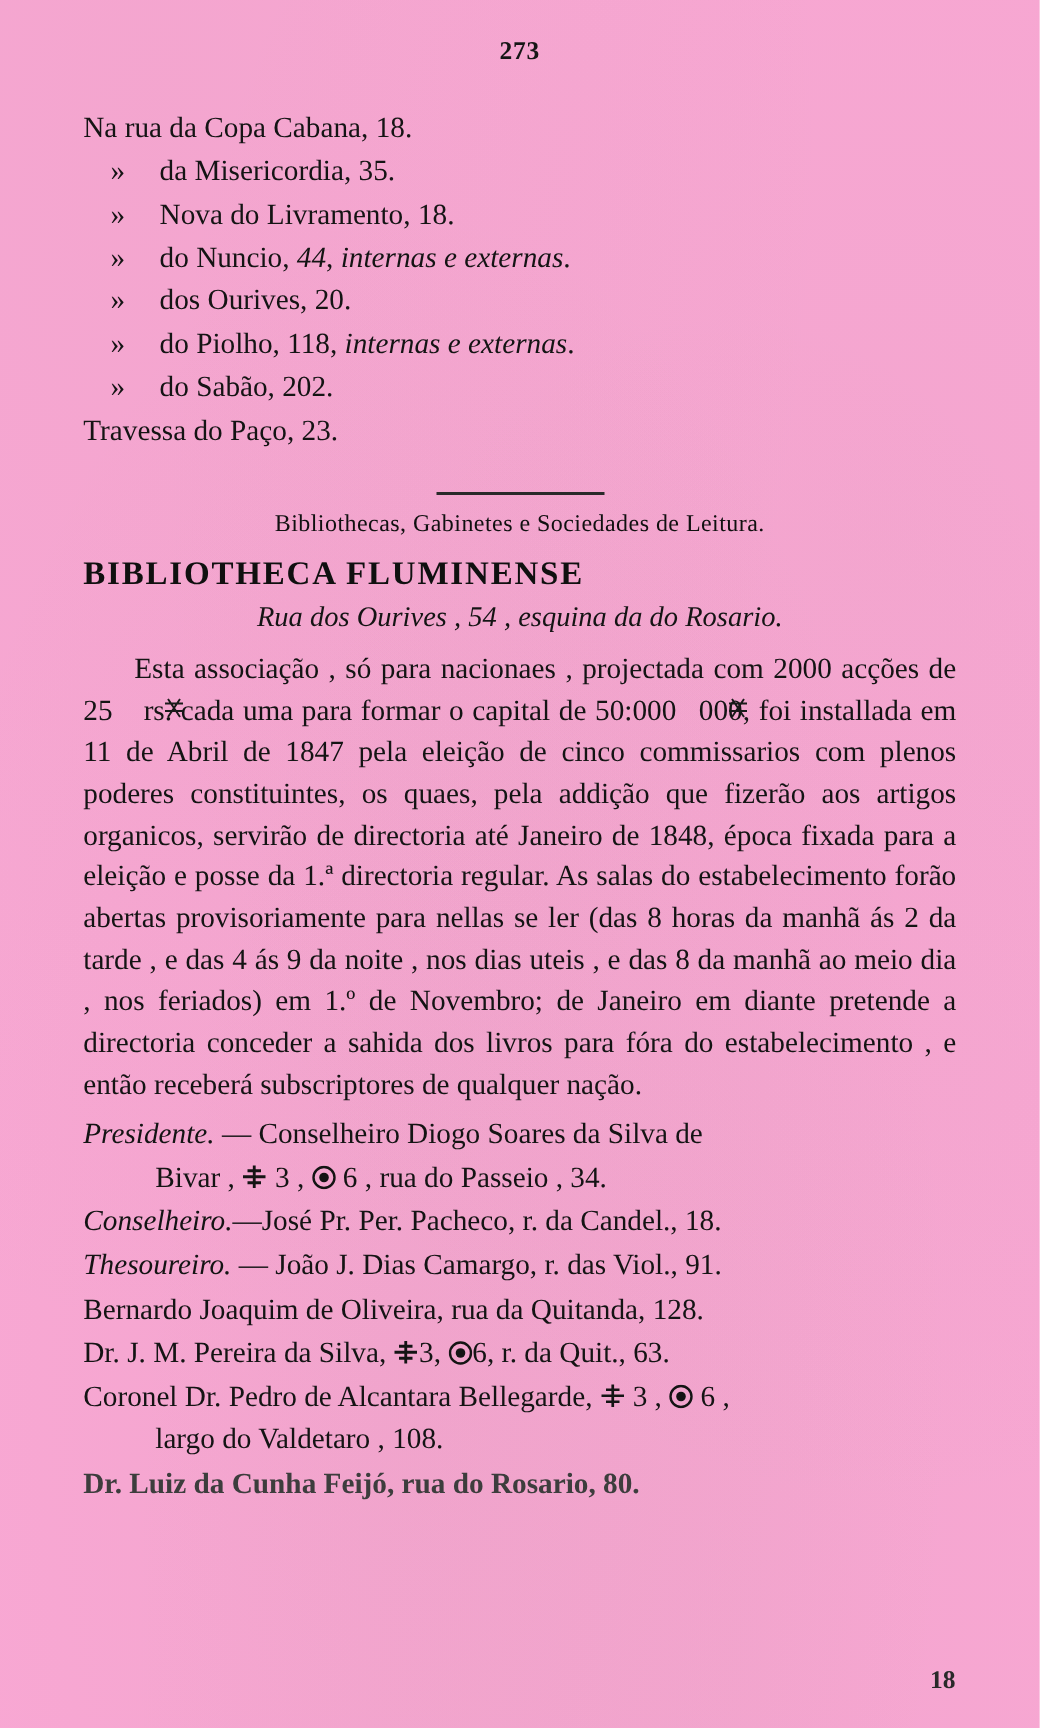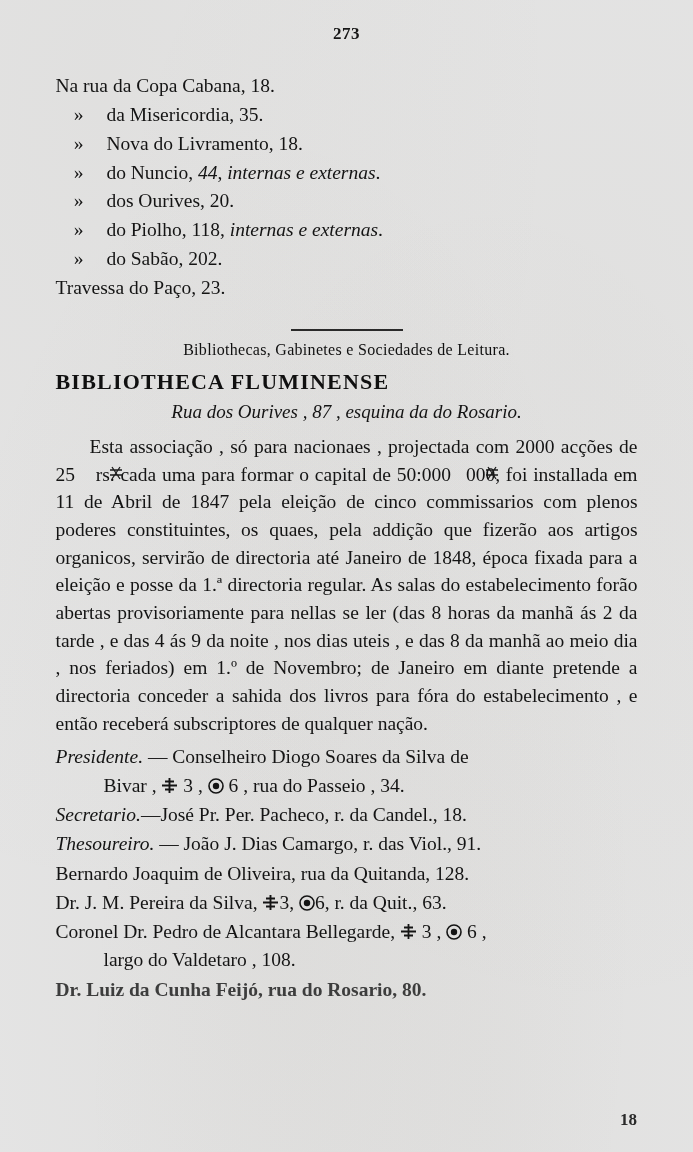--- a/index.html
+++ b/index.html
@@ -12,21 +12,21 @@
     height: 1152px;
     position: relative;
     font-family: "Liberation Serif", serif;
     color: #1a1a1a;
     overflow: hidden;
   }
   .page {
     position: relative;
     width: 693px;
     height: 1152px;
-    background: #e5e5e5;
+    background: #f9a8d4;
     padding: 0;
     box-sizing: border-box;
   }
   
   .page::before {
     content: "";
     position: absolute;
     inset: 0;
     pointer-events: none;
     background:
@@ -211,42 +211,42 @@
       </div>
 
       <div class="rule-wrap">
         <span class="short-rule"></span>
       </div>
 
       <div class="section-head">Bibliothecas, Gabinetes e Sociedades de Leitura.</div>
 
       <div class="title-main">BIBLIOTHECA FLUMINENSE</div>
 
-      <div class="subtitle">Rua dos Ourives , 87 , esquina da do Rosario.</div>
+      <div class="subtitle">Rua dos Ourives , 54 , esquina da do Rosario.</div>
 
       <p class="para"><span>Esta associação , só para nacionaes , projectada com 2000 acções de 25</span><span class="rs-sym"><svg width="14" height="18" viewBox="0 0 14 18">
               <path d="M3 3 L11 15 M11 3 L3 15 M1 6 L13 6 M1 11 L13 11" stroke="#1a1a1a" stroke-width="1.3" fill="none"></path>
             </svg></span><span> rs. cada uma para formar o capital de 50:000</span><span class="rs-sym"><svg width="14" height="18" viewBox="0 0 14 18">
               <path d="M3 3 L11 15 M11 3 L3 15 M1 6 L13 6 M1 11 L13 11" stroke="#1a1a1a" stroke-width="1.3" fill="none"></path>
             </svg></span><span>000, foi installada em 11 de Abril de 1847 pela eleição de cinco commissarios com plenos poderes constituintes, os quaes, pela addição que fizerão aos artigos organicos, servirão de directoria até Janeiro de 1848, época fixada para a eleição e posse da 1.ª directoria regular. As salas do estabelecimento forão abertas provisoriamente para nellas se ler (das 8 horas da manhã ás 2 da tarde , e das 4 ás 9 da noite , nos dias uteis , e das 8 da manhã ao meio dia , nos feriados) em 1.º de Novembro; de Janeiro em diante pretende a directoria conceder a sahida dos livros para fóra do estabelecimento , e então receberá subscriptores de qualquer nação.</span></p>
 
       <div class="entries">
 
         <div class="entry">
           <span class="role">Presidente.</span><span> — </span><span>Conselheiro Diogo Soares da Silva de</span>
           <span class="cont"><span>Bivar , </span><span class="sym"><svg width="17" height="17" viewBox="0 0 17 17">
                   <path d="M8.5 1 L8.5 16 M1 8.5 L16 8.5 M4 4.5 L13 4.5 M4 12.5 L13 12.5" stroke="#141414" stroke-width="1.9" fill="none"></path>
                 </svg></span><span> 3 , </span><span class="sym"><svg width="16" height="16" viewBox="0 0 16 16">
                   <circle cx="8" cy="8" r="7" fill="none" stroke="#141414" stroke-width="1.6"></circle>
                   <circle cx="8" cy="8" r="3.2" fill="#141414"></circle>
                 </svg></span><span> 6 , rua do Passeio , 34.</span></span>
         </div>
 
         <div class="entry">
-          <span class="role">Secretario.</span><span>—</span><span>José Pr. Per. Pacheco, r. da Candel., 18.</span>
+          <span class="role">Conselheiro.</span><span>—</span><span>José Pr. Per. Pacheco, r. da Candel., 18.</span>
         </div>
 
         <div class="entry">
           <span class="role">Thesoureiro.</span><span> — </span><span>João J. Dias Camargo, r. das Viol., 91.</span>
         </div>
 
         <div class="entry">
           <span>Bernardo Joaquim de Oliveira, rua da Quitanda, 128.</span>
         </div>
 

